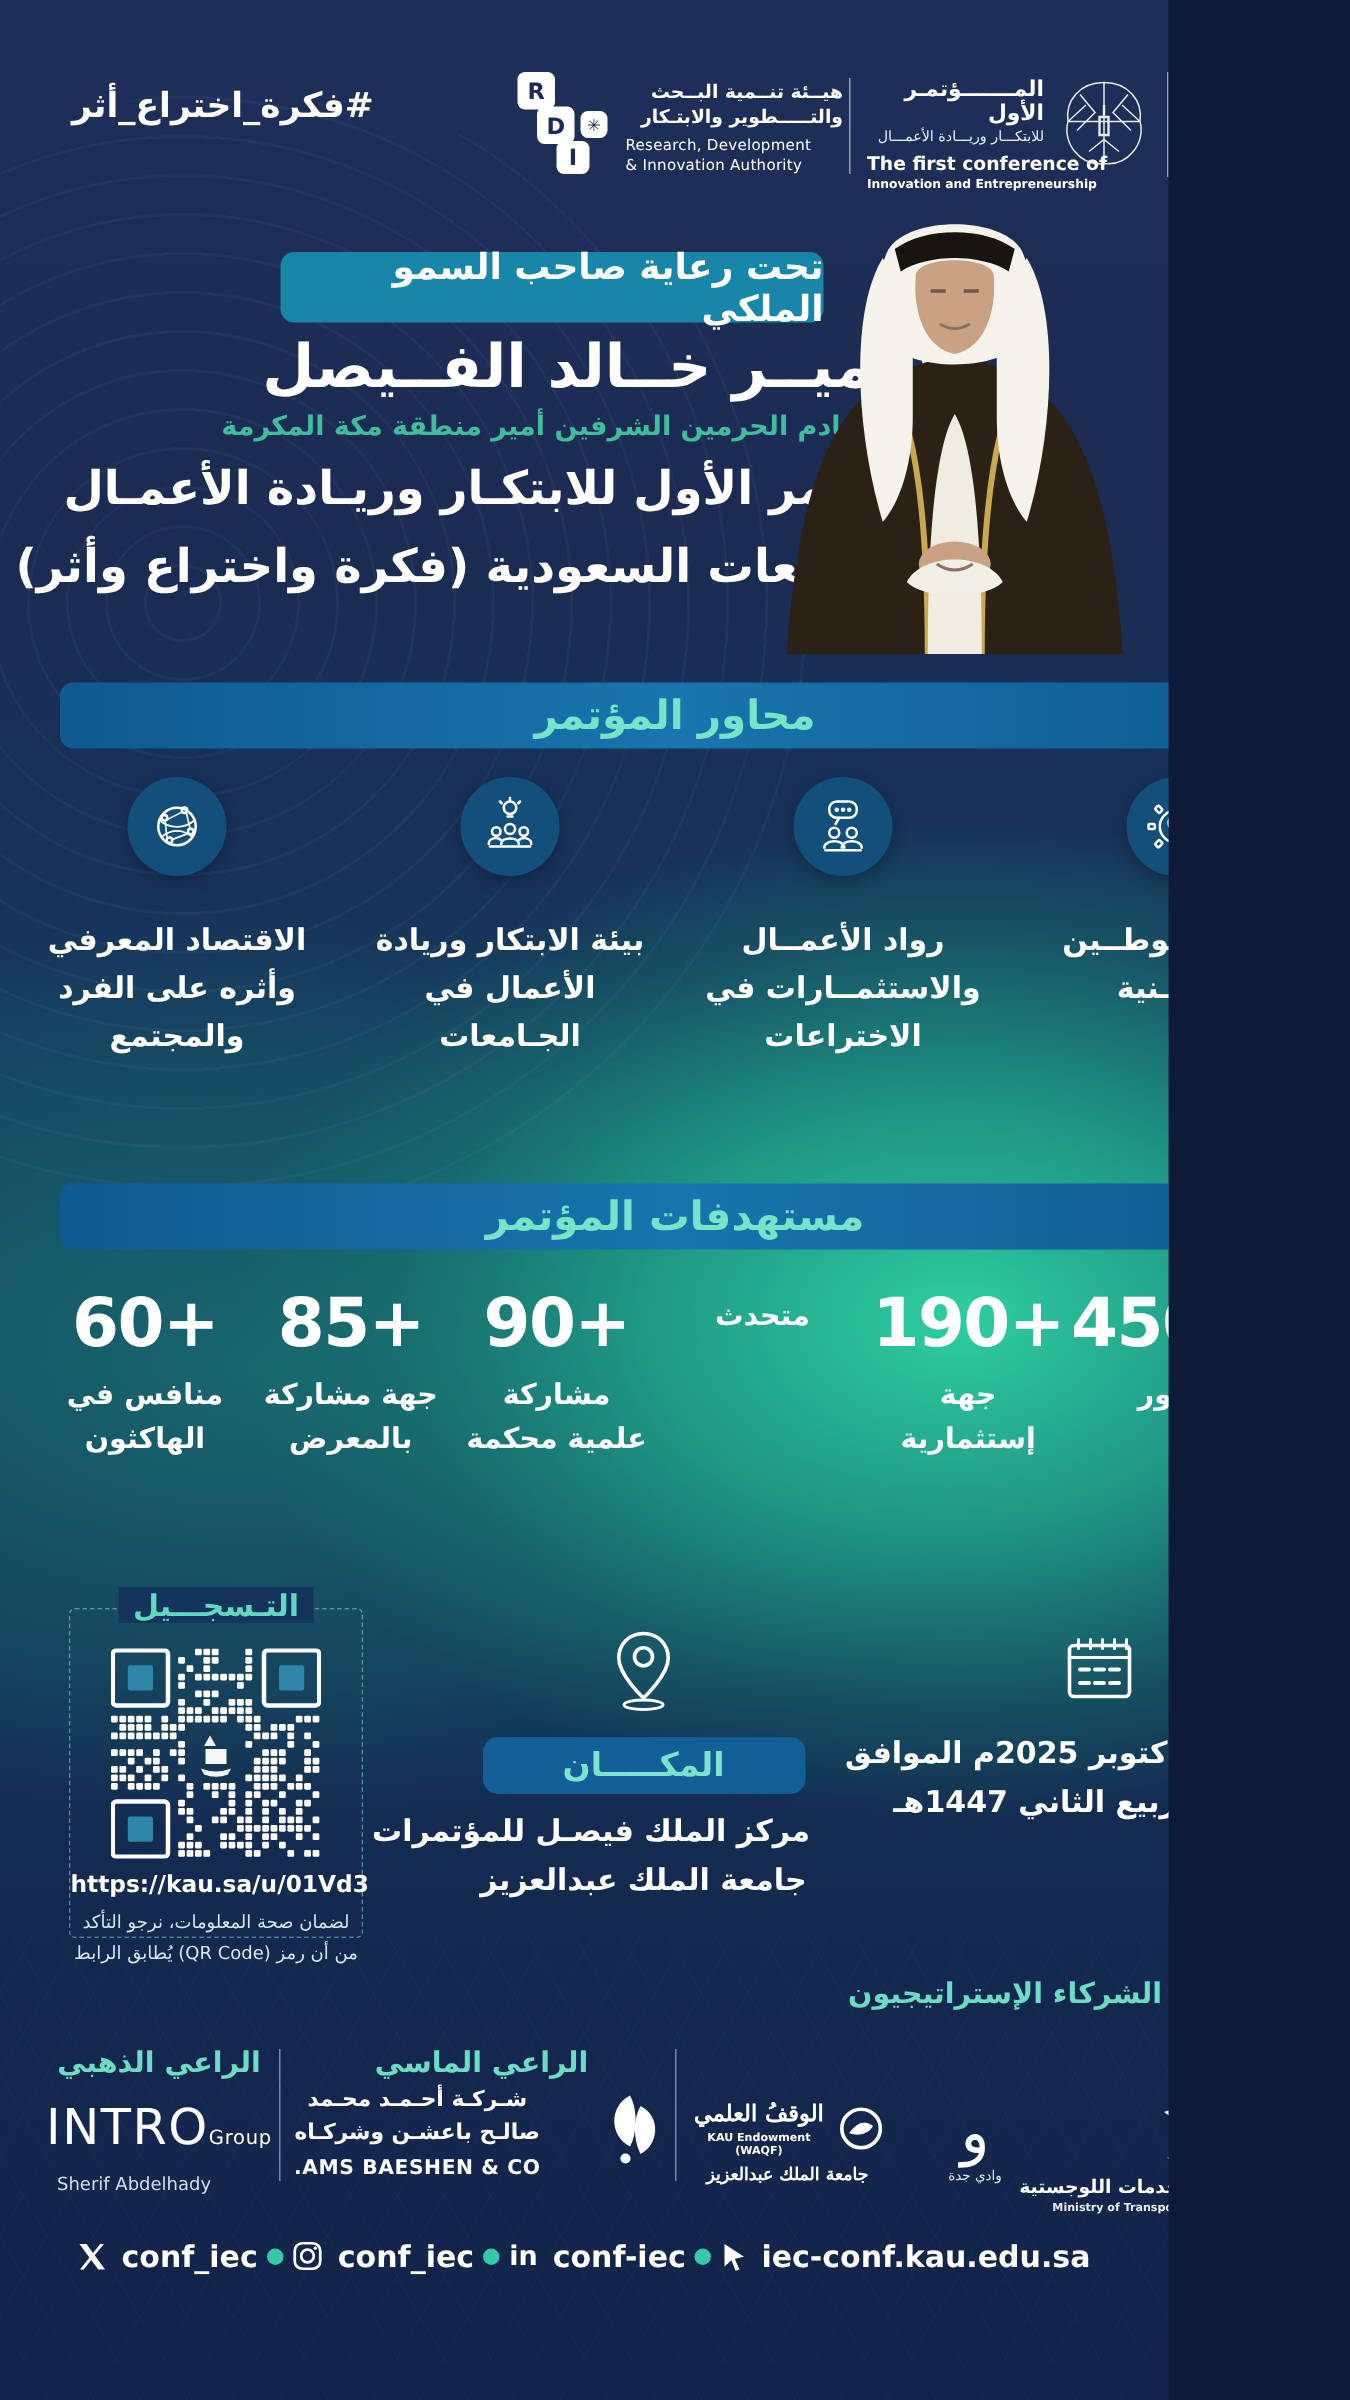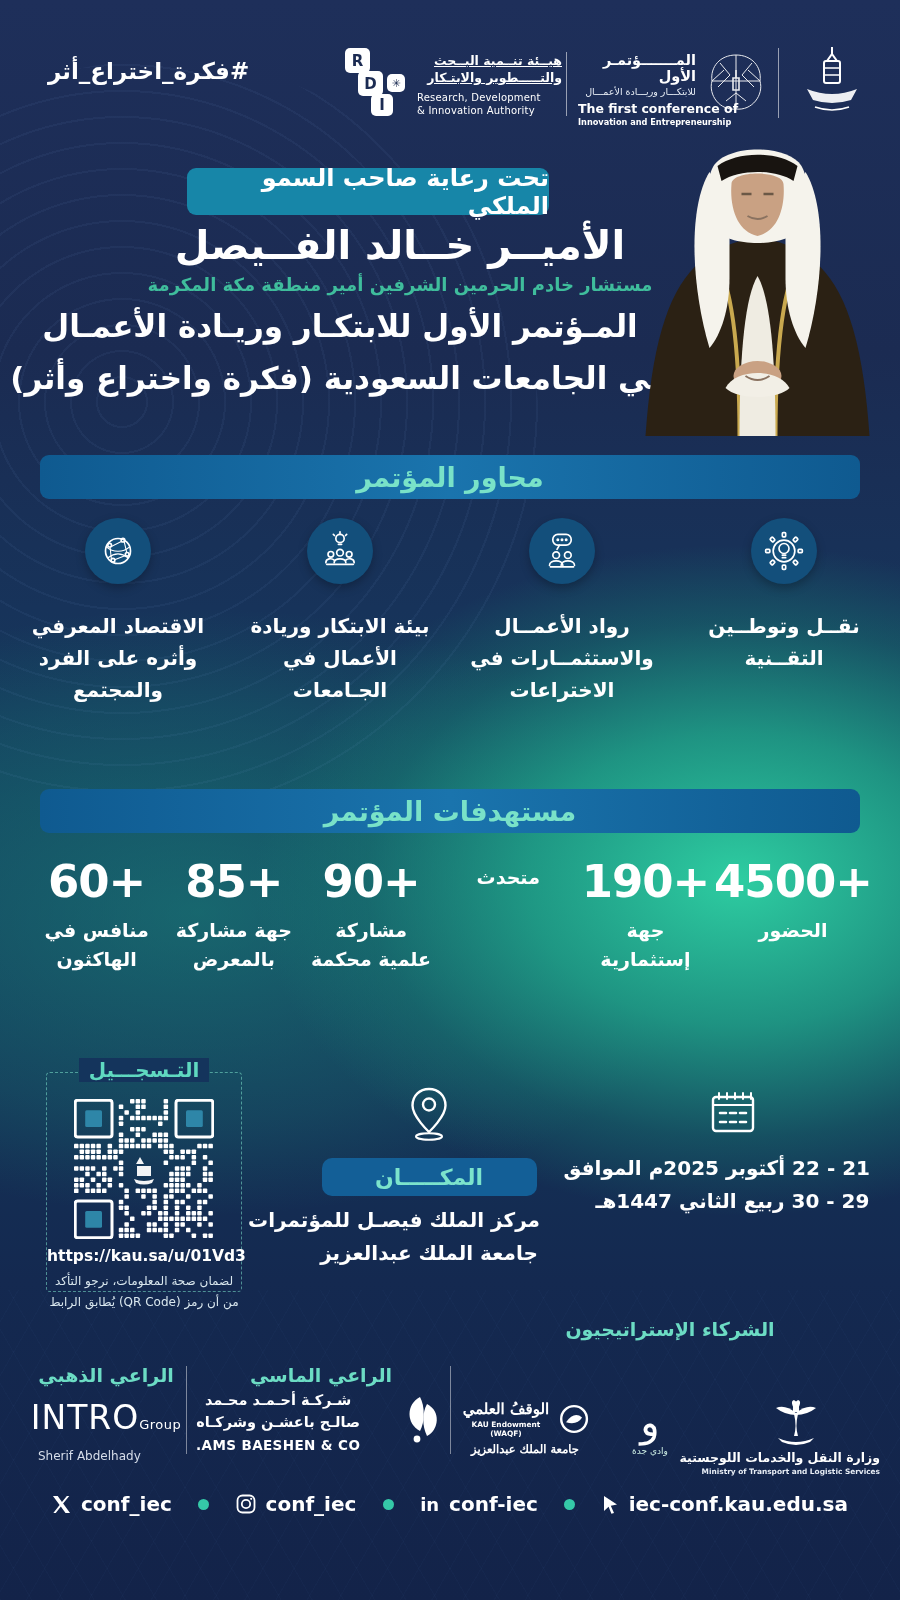--- a/index.html
+++ b/index.html
@@ -1,18 +1,18 @@
 <!DOCTYPE html>
 <html lang="ar"><head>
 <meta charset="utf-8">
 <style>
   html,body{margin:0;padding:0;background:#0e1a38;}
   body{font-family:"DejaVu Sans","Liberation Sans",sans-serif;}
   #canvas{
-    position:relative;width:900px;height:1600px;overflow:hidden;color:#fff;
+    position:relative;width:779px;height:1600px;overflow:hidden;color:#fff;
     background:
       radial-gradient(620px 430px at 82% 55%, rgba(47,213,165,.95) 0%, rgba(33,170,140,.8) 34%, rgba(24,132,118,.38) 60%, rgba(24,132,118,0) 78%),
       radial-gradient(700px 400px at 22% 57%, rgba(27,142,127,.55) 0%, rgba(27,142,127,.22) 52%, rgba(27,142,127,0) 76%),
       linear-gradient(180deg,#1e2f5a 0%,#1b2b52 22%,#17335a 38%,#133a5c 50%,#143156 68%,#142950 80%,#132349 100%);
   }
   .deco-arcs{position:absolute;left:-220px;top:60px;width:760px;height:760px;border-radius:50%;
     background:repeating-radial-gradient(circle at 45% 45%, rgba(130,170,230,0) 0 24px, rgba(130,170,230,.06) 24px 26px);pointer-events:none;}
   .deco-hex{position:absolute;left:0;right:0;top:1290px;height:310px;opacity:.5;pointer-events:none;
     background:repeating-linear-gradient(60deg, rgba(96,140,210,.07) 0 1px, transparent 1px 27px),
                repeating-linear-gradient(-60deg, rgba(96,140,210,.07) 0 1px, transparent 1px 27px);}
@@ -22,21 +22,21 @@
   .hashtag{position:absolute;left:48px;top:58px;font-size:23px;font-weight:bold;direction:rtl;}
   .rdi{position:absolute;left:345px;top:48px;display:flex;gap:10px;align-items:center;}
   .rdi-mark{position:relative;width:62px;height:74px;}
   .rdi-sq{position:absolute;width:25px;height:25px;background:#fff;border-radius:5px;color:#1b2b52;
     font-weight:bold;font-size:15px;display:flex;align-items:center;justify-content:center;}
   .rdi-sq.r{left:0;top:0;}
   .rdi-sq.d{left:13px;top:23px;}
   .rdi-sq.i{left:26px;top:46px;width:22px;height:22px;}
   .rdi-sq.star{left:42px;top:26px;width:18px;height:18px;font-size:11px;}
   .rdi-text{width:145px;}
-  .rdi-ar{direction:rtl;text-align:right;font-size:12.5px;font-weight:bold;line-height:1.35;text-decoration:underline;}
+  .rdi-ar{direction:rtl;text-align:right;font-size:12.5px;font-weight:bold;line-height:1.35;}
   .rdi-en{font-size:10px;font-weight:normal;line-height:1.3;margin-top:4px;letter-spacing:.2px;}
   .hdr-div{position:absolute;width:1px;background:rgba(255,255,255,.55);}
   .hdr-div.one{left:566px;top:52px;height:64px;}
   .hdr-div.two{left:778px;top:48px;height:70px;}
   .conf-logo{position:absolute;left:578px;top:52px;width:118px;}
   .conf-ar1{direction:rtl;text-align:right;font-size:14.5px;font-weight:bold;}
   .conf-ar2{direction:rtl;text-align:right;font-size:9.5px;margin-top:2px;color:#e8eef6;}
   .conf-en1{font-size:12.5px;font-weight:bold;margin-top:4px;white-space:nowrap;}
   .conf-en2{font-size:8.2px;font-weight:bold;margin-top:1px;white-space:nowrap;}
   .brain-logo{position:absolute;left:699px;top:50px;}

